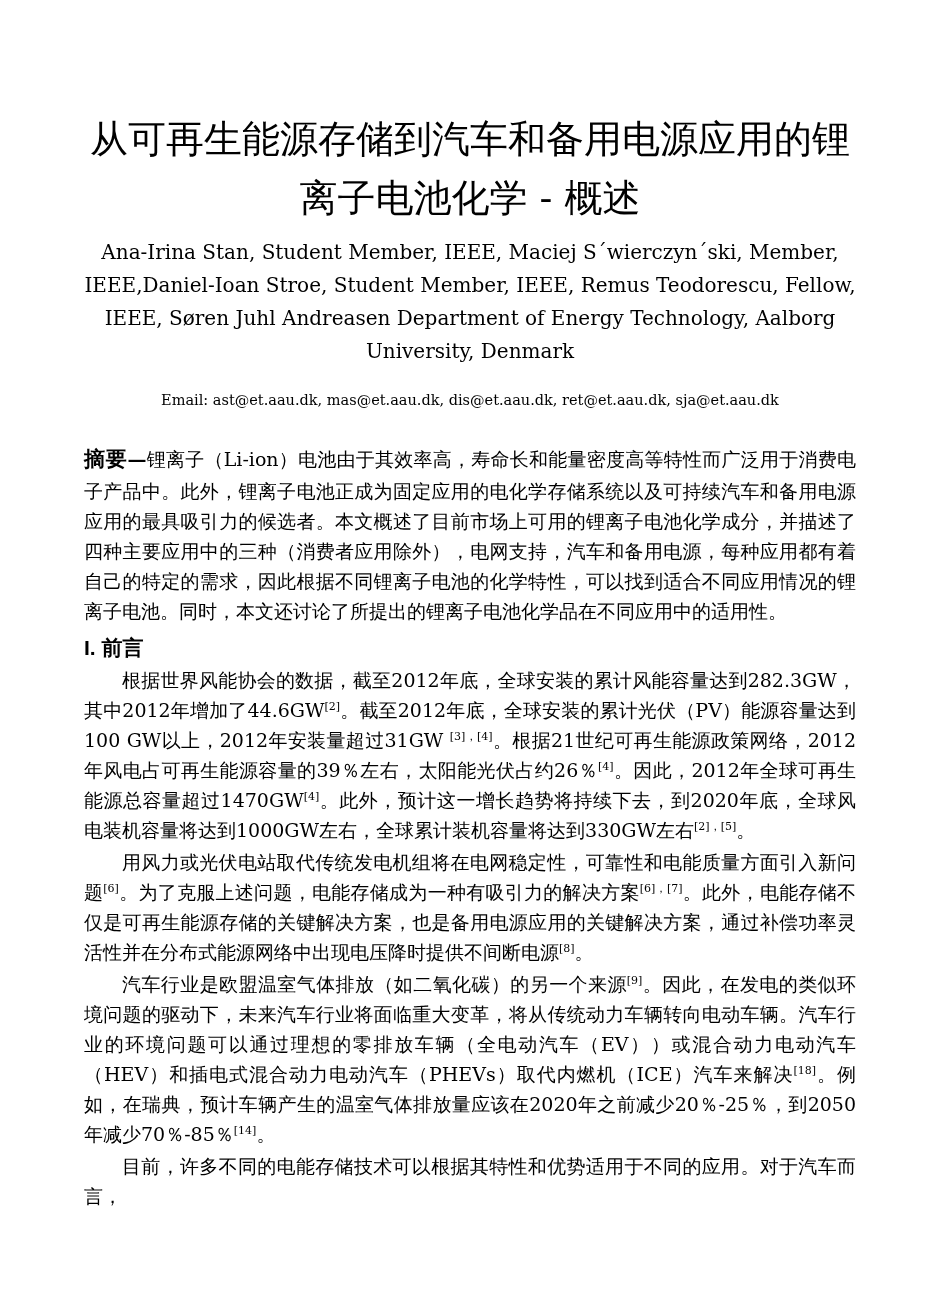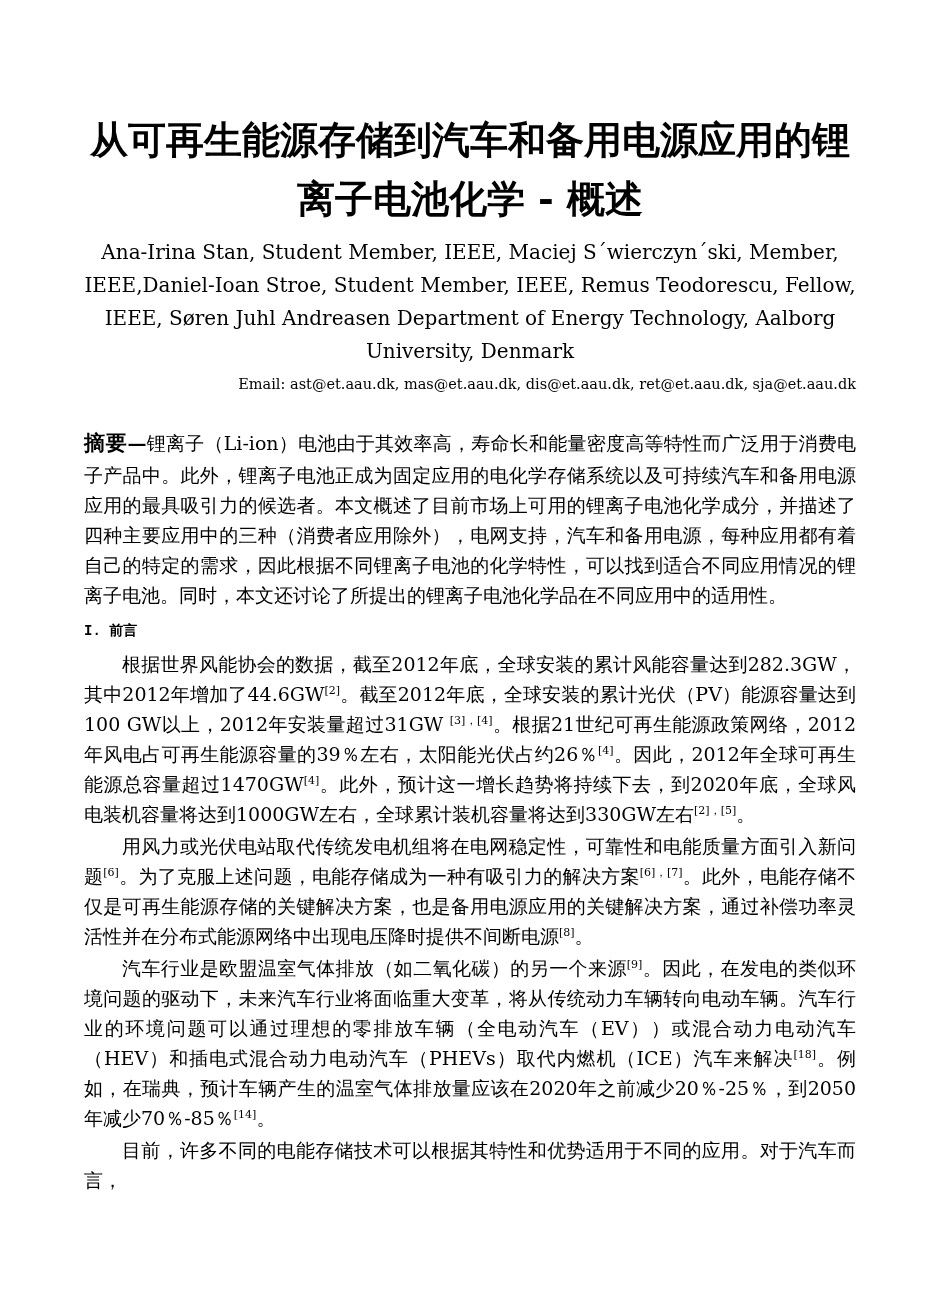--- a/index.html
+++ b/index.html
@@ -14,55 +14,55 @@
     background: #ffffff;
     color: #000000;
     font-family: "DejaVu Serif", "Liberation Serif", serif;
     box-sizing: border-box;
     padding: 110px 70px 0 84px;
     overflow: hidden;
   }
   .title {
     font-size: 38px;
     line-height: 59px;
-    font-weight: 700;
+    font-weight: 400;
     text-align: center;
     margin: 0 0 8px 0;
   }
   .authors {
     font-size: 20px;
     line-height: 33px;
     text-align: center;
     margin: 0;
   }
   .email {
     font-size: 14.5px;
     line-height: 33px;
-    text-align: right;
-    margin: 0;
+    text-align: center;
+    margin: 16px;
   }
   .abstract {
     margin: 27px 0 0 0;
     font-size: 19px;
     line-height: 30px;
     text-align: justify;
   }
   .abstract-label {
     font-family: Liberation Mono, monospace;
     font-weight: bold;
     font-size: 21px;
     letter-spacing: 0.5px;
   }
   .abstract-dash {
     font-weight: bold;
   }
   .section-heading {
-    font-family: Liberation Mono, monospace;
+    font-family: Liberation Sans, sans-serif;
     font-weight: bold;
-    font-size: 14px;
+    font-size: 21px;
     line-height: 27px;
     margin: 8px 0 4px 0;
   }
   .body-para {
     font-size: 19px;
     line-height: 30px;
     text-align: justify;
     text-indent: 2em;
     margin: 0 0 2px 0;
   }

